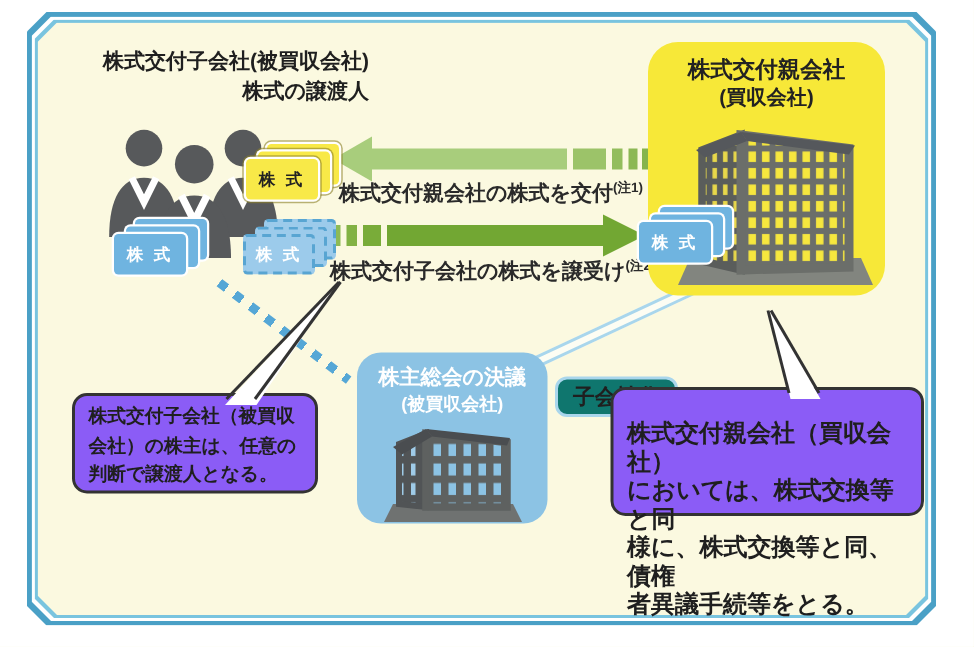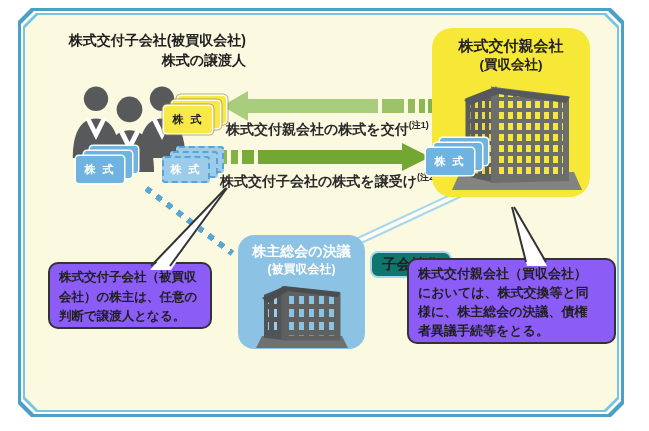--- a/index.html
+++ b/index.html
@@ -51,21 +51,21 @@
   .stack.yellow .card{background:#F8E948;box-shadow:0 0 0 1.5px #fff,0 0 0 2.5px rgba(140,128,40,.6);color:#222;}
   .stack.blue .card{background:#6FB4E0;box-shadow:0 0 0 1.5px #fff;color:#fff;}
   .stack.ghost .card{background:#9CCBEB;border:2px dashed #58A5D2;color:#fff;}
 
   .person{position:absolute;}
   .bldg{position:absolute;}
 
   
   .callout{position:absolute;background:#8b5cf6;border:2px solid #333;border-radius:10px;font-weight:bold;color:#1f1f1f;}
   .callout.left{left:48px;top:262px;width:164px;height:67px;font-size:12.5px;line-height:19.5px;padding:4px 9px;}
-  .callout.right{left:407px;top:258px;width:209px;height:86px;font-size:13px;line-height:19px;padding:4px 9px;}
+  .callout.right{left:407px;top:258px;width:209px;height:86px;font-size:16px;line-height:19px;padding:20px 9px;}
   .tails{position:absolute;left:0;top:0;width:649px;height:431px;pointer-events:none;}
 </style>
 </head>
 <body>
 
 <div class="stage">
 
   <div class="frame">
     <div class="f1 bev"></div>
     <div class="f2 bev"></div>
@@ -180,21 +180,21 @@
   <div class="sub-label">子会社化</div>
 
   <div class="callout left">
     <div>株式交付子会社（被買収</div>
     <div>会社）の株主は、任意の</div>
     <div>判断で譲渡人となる。</div>
   </div>
   <div class="callout right">
     <div>株式交付親会社（買収会社）</div>
     <div>においては、株式交換等と同</div>
-    <div>様に、株主総会の決議、債権</div>
+    <div>様に、株式交換等と同、債権</div>
     <div>者異議手続等をとる。</div>
   </div>
 
   <svg class="tails">
     <polygon points="150,270 171,270 227,187" fill="#ffffff"></polygon>
     <line x1="151" y1="266" x2="226" y2="188" stroke="#333" stroke-width="2"></line>
     <line x1="170" y1="266" x2="227" y2="188" stroke="#333" stroke-width="2"></line>
     <polygon points="527,266 547,266 513,206" fill="#ffffff"></polygon>
     <line x1="526" y1="262" x2="512" y2="207" stroke="#333" stroke-width="2"></line>
     <line x1="546" y1="262" x2="514" y2="207" stroke="#333" stroke-width="2"></line>

